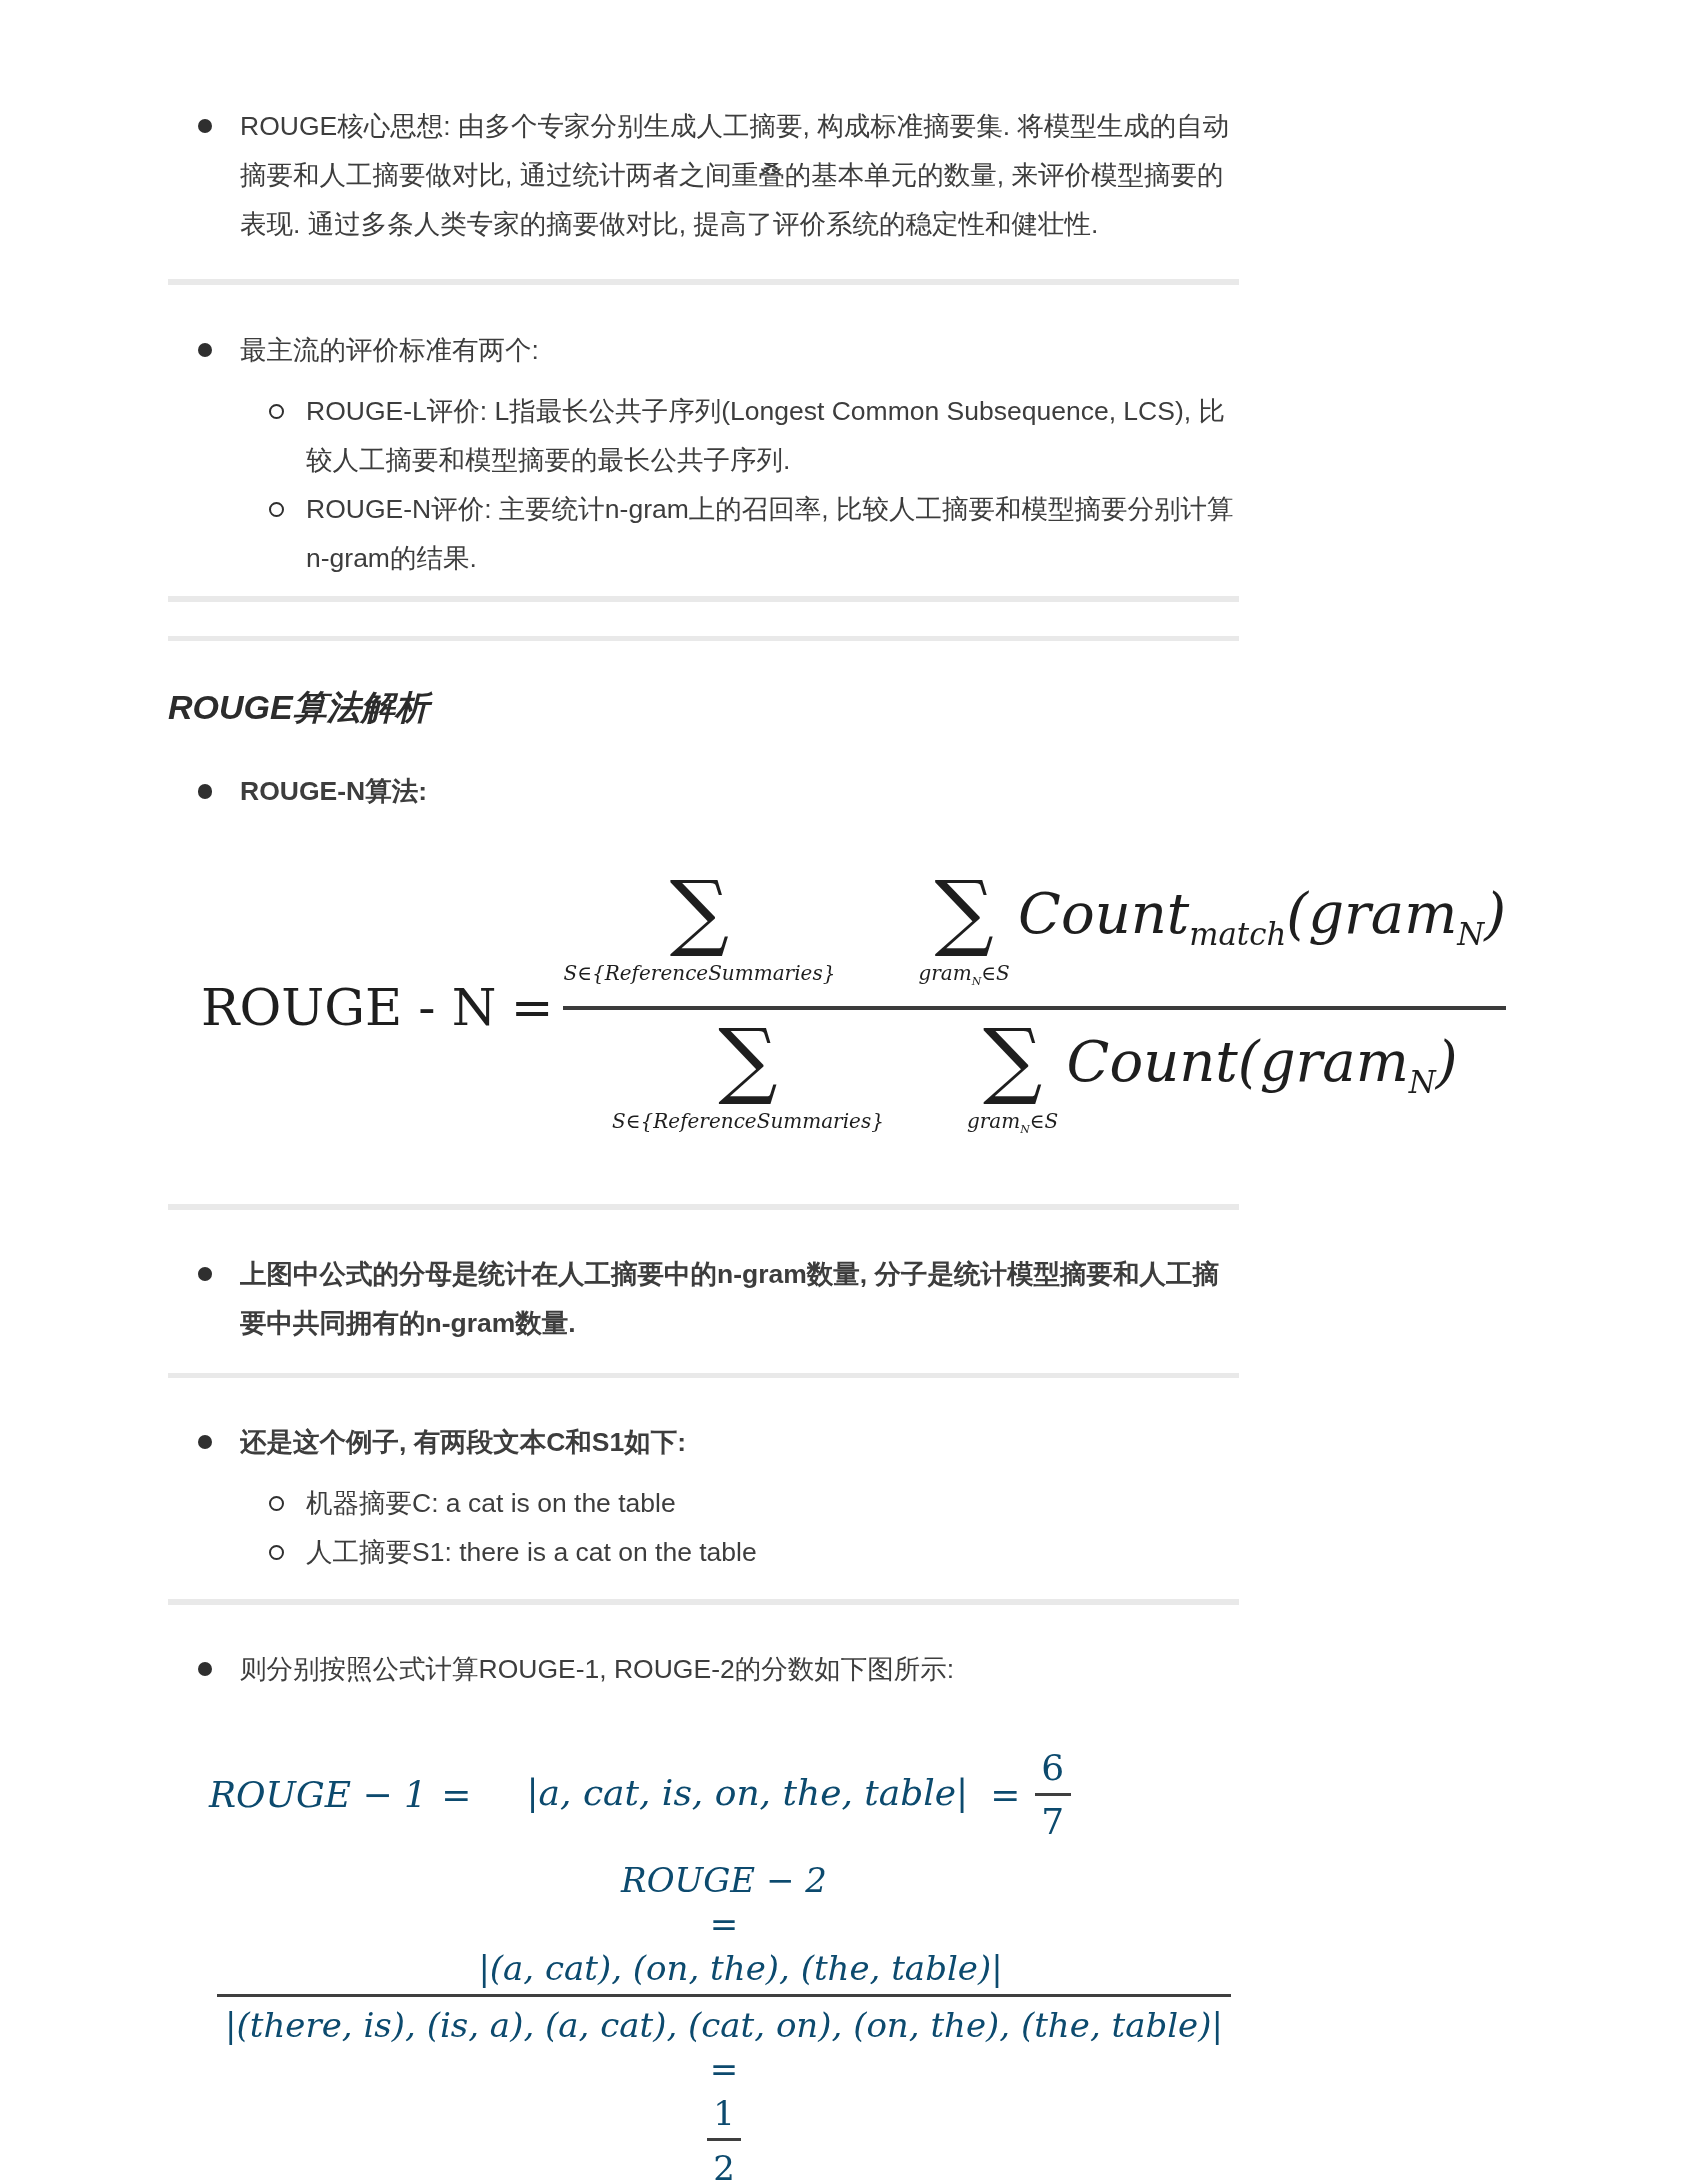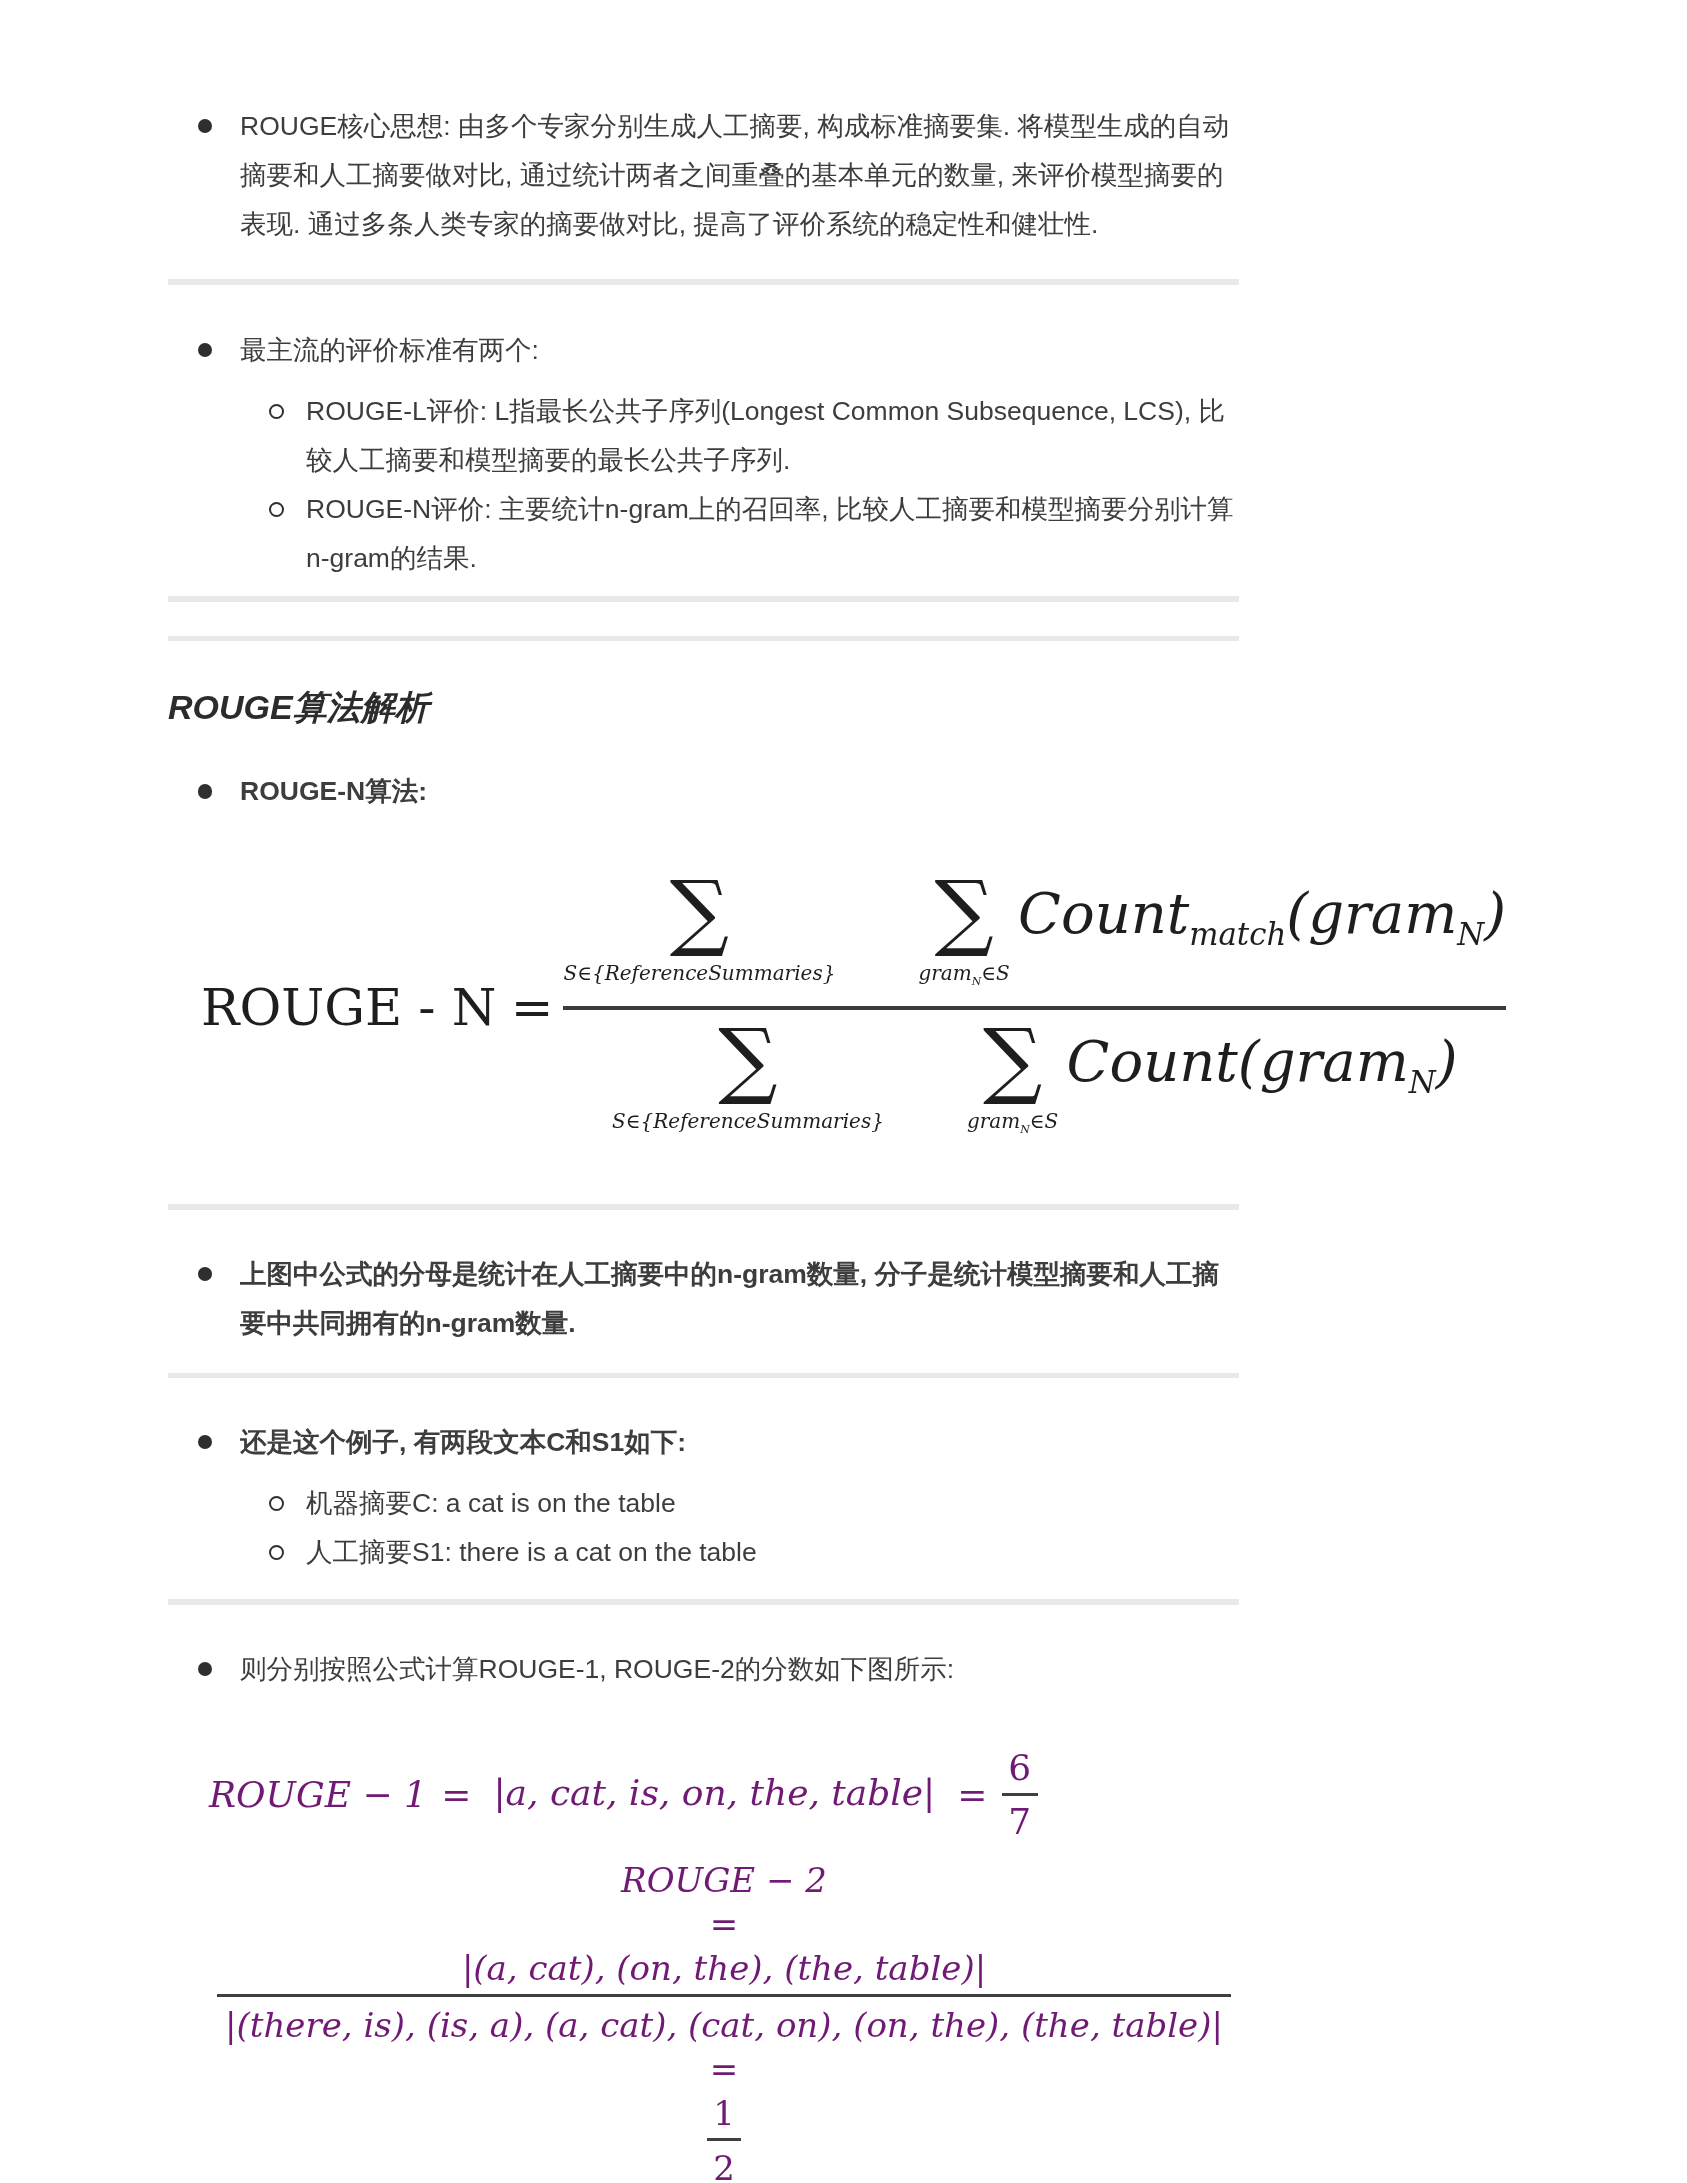--- a/index.html
+++ b/index.html
@@ -144,33 +144,33 @@
     vertical-align: sub;
   }
 
   
   .feq {
     display: flex;
     align-items: center;
     margin-left: 41px;
     font-family: "DejaVu Serif", "Liberation Serif", serif;
     font-style: italic;
-    color: #701a75;
+    color: #0c4a6e;
     font-size: 36px;
     line-height: 44px;
   }
   .feq.second { font-size: 34px; }
   .feq .flhs { white-space: nowrap; }
   .feq .feqs { margin: 0 14.3px; font-style: normal; }
   .frac {
     display: inline-flex;
     flex-direction: column;
     align-items: center;
   }
-  .frac .fnum { padding: 0 7.7px 4.4px 7.7px; white-space: nowrap; }
+  .frac .fnum { padding: 0 7.7px 4.4px 7.7px; white-space: nowrap; margin-left: 33px; }
   .frac .fden {
     border-top: 3.3px solid #3f3f3f;
     padding: 5.5px 7.7px 0 7.7px;
     white-space: nowrap;
   }
   .resfrac {
     display: inline-flex;
     flex-direction: column;
     align-items: center;
     font-style: normal;

